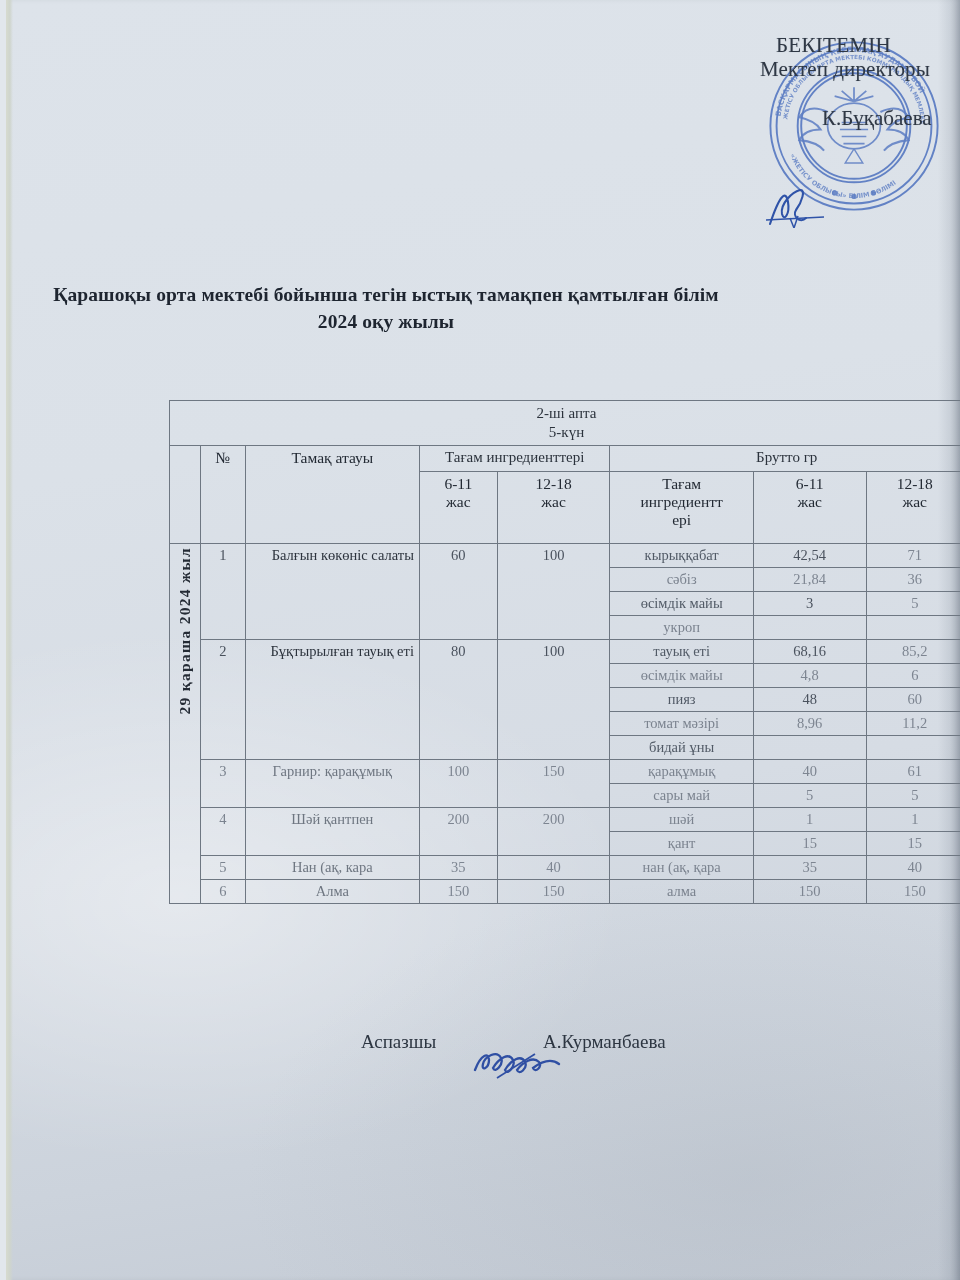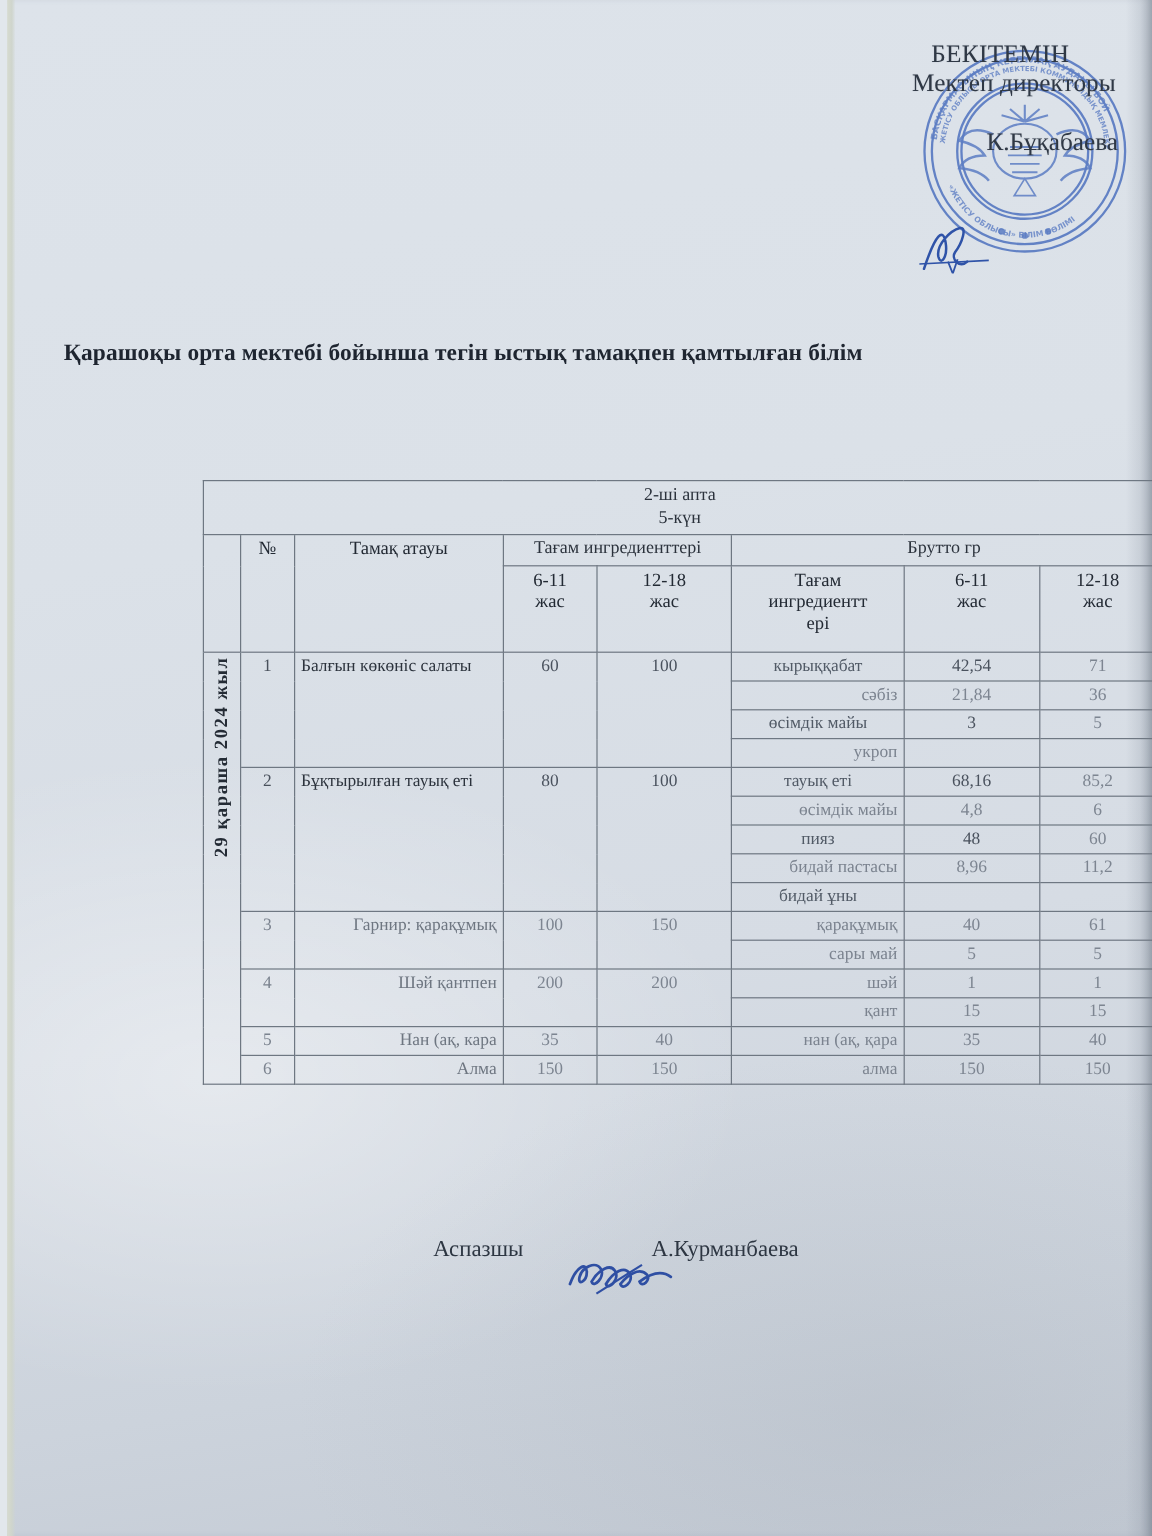--- a/index.html
+++ b/index.html
@@ -79,28 +79,28 @@
     border: 1px solid #6e7782;
     padding: 3px 5px;
     vertical-align: top;
     font-weight: normal;
     background: transparent;
   }
   .hdr   { text-align: center; vertical-align: middle; font-size: 15px; color: #2b323c; }
   .hdr-b { text-align: center; vertical-align: middle; font-weight: bold; font-size: 15.5px; color: #232a34; }
   .week  { text-align: center; vertical-align: middle; font-size: 15px; line-height: 19px; color: #2b323c; }
   .num   { text-align: center; color: #49515c; }
-  .dish  { text-align: left; padding-left: 8px; color: #2e3views; }
+  .dish  { text-align: right; padding-left: 8px; color: #2e3views; }
   .dish  { color: #2c333d; }
   .ing   { text-align: center; padding-left: 8px; color: #515a66; }
   .gram  { text-align: center; color: #4a525e; }
   .gram-light { text-align: center; color: #7d8591; }
-  .ing-light  { text-align: right; padding-left: 8px; color: #7b838f; }
+  .ing-light  { text-align: center; padding-left: 8px; color: #7b838f; }
   .num-light  { text-align: center; color: #7b838f; }
-  .dish-light { text-align: right; padding-left: 8px; color: #6e7681; }
+  .dish-light { text-align: center; padding-left: 8px; color: #6e7681; }
 
   
   .datecell {
     width: 30px;
     padding: 0;
     text-align: center;
     vertical-align: middle;
   }
   .datecell .rot {
     writing-mode: vertical-rl;
@@ -171,20 +171,21 @@
     <svg id="dir-sign" viewBox="0 0 70 44">
       <path d="M4 40 C 14 10, 20 6, 22 18 C 24 30, 18 38, 16 30 C 14 20, 26 8, 34 6
                C 40 5, 36 18, 30 26 C 26 32, 34 40, 40 34" fill="none" stroke="#2f53a8" stroke-width="2.1" stroke-linecap="round"></path>
       <path d="M0 36 L 58 33" fill="none" stroke="#2f53a8" stroke-width="1.4"></path>
       <path d="M24 34 L 28 44 L 32 32" fill="none" stroke="#2f53a8" stroke-width="1.5"></path>
     </svg>
   </div>
 
   <div id="title">
     <div>Қарашоқы орта мектебі бойынша тегін ыстық тамақпен қамтылған білім</div>
+    <div>2024 оқу жылы</div>
   </div>
 
   <div id="table-wrap">
     <table class="menu">
       <colgroup>
         <col style="width:30px">
         <col style="width:44px">
         <col style="width:170px">
         <col style="width:76px">
         <col style="width:110px">
@@ -271,21 +272,21 @@
             <td class="ing-light">өсімдік майы</td>
             <td class="gram-light">4,8</td>
             <td class="gram-light">6</td>
           </tr>
           <tr>
             <td class="ing">пияз</td>
             <td class="gram">48</td>
             <td class="gram-light">60</td>
           </tr>
           <tr>
-            <td class="ing-light">бидай пастасы</td>
+            <td class="ing-light">томат мәзірі</td>
             <td class="gram-light">8,96</td>
             <td class="gram-light">11,2</td>
           </tr>
           <tr>
             <td class="ing">бидай ұны</td>
             <td class="gram"></td>
             <td class="gram-light"></td>
           </tr>
           <tr>
             <td class="num-light" rowspan="2">3</td>

